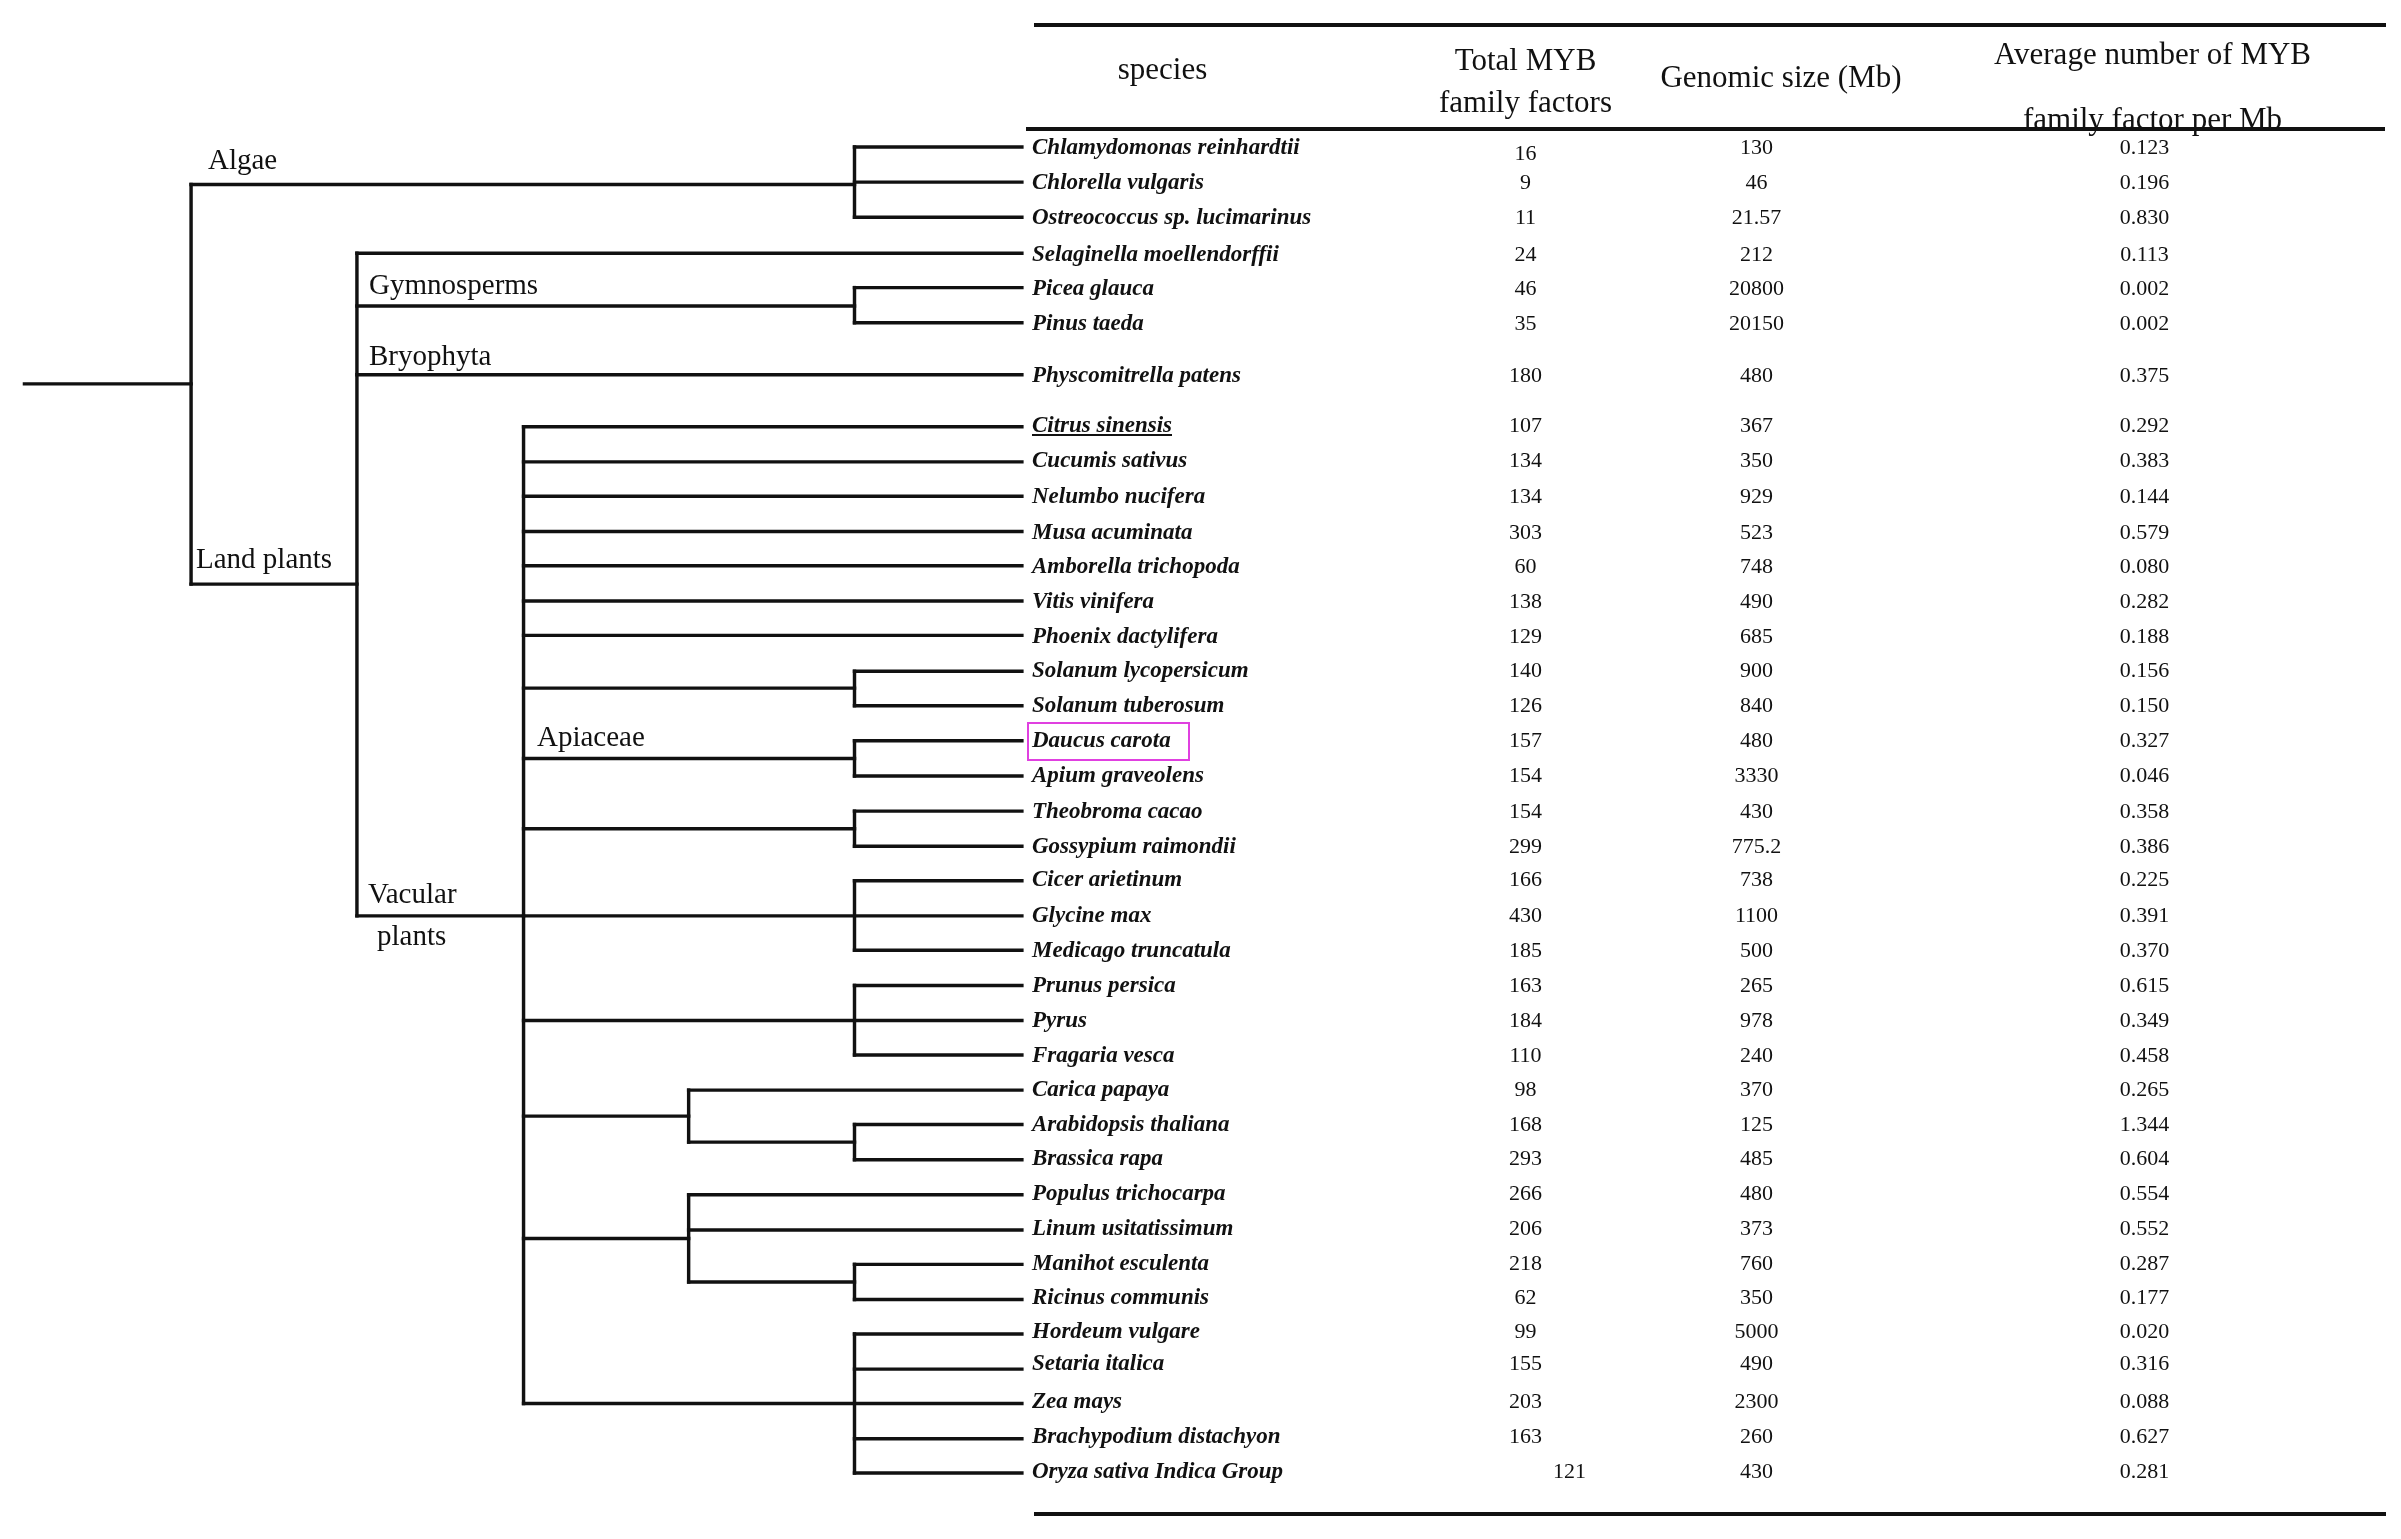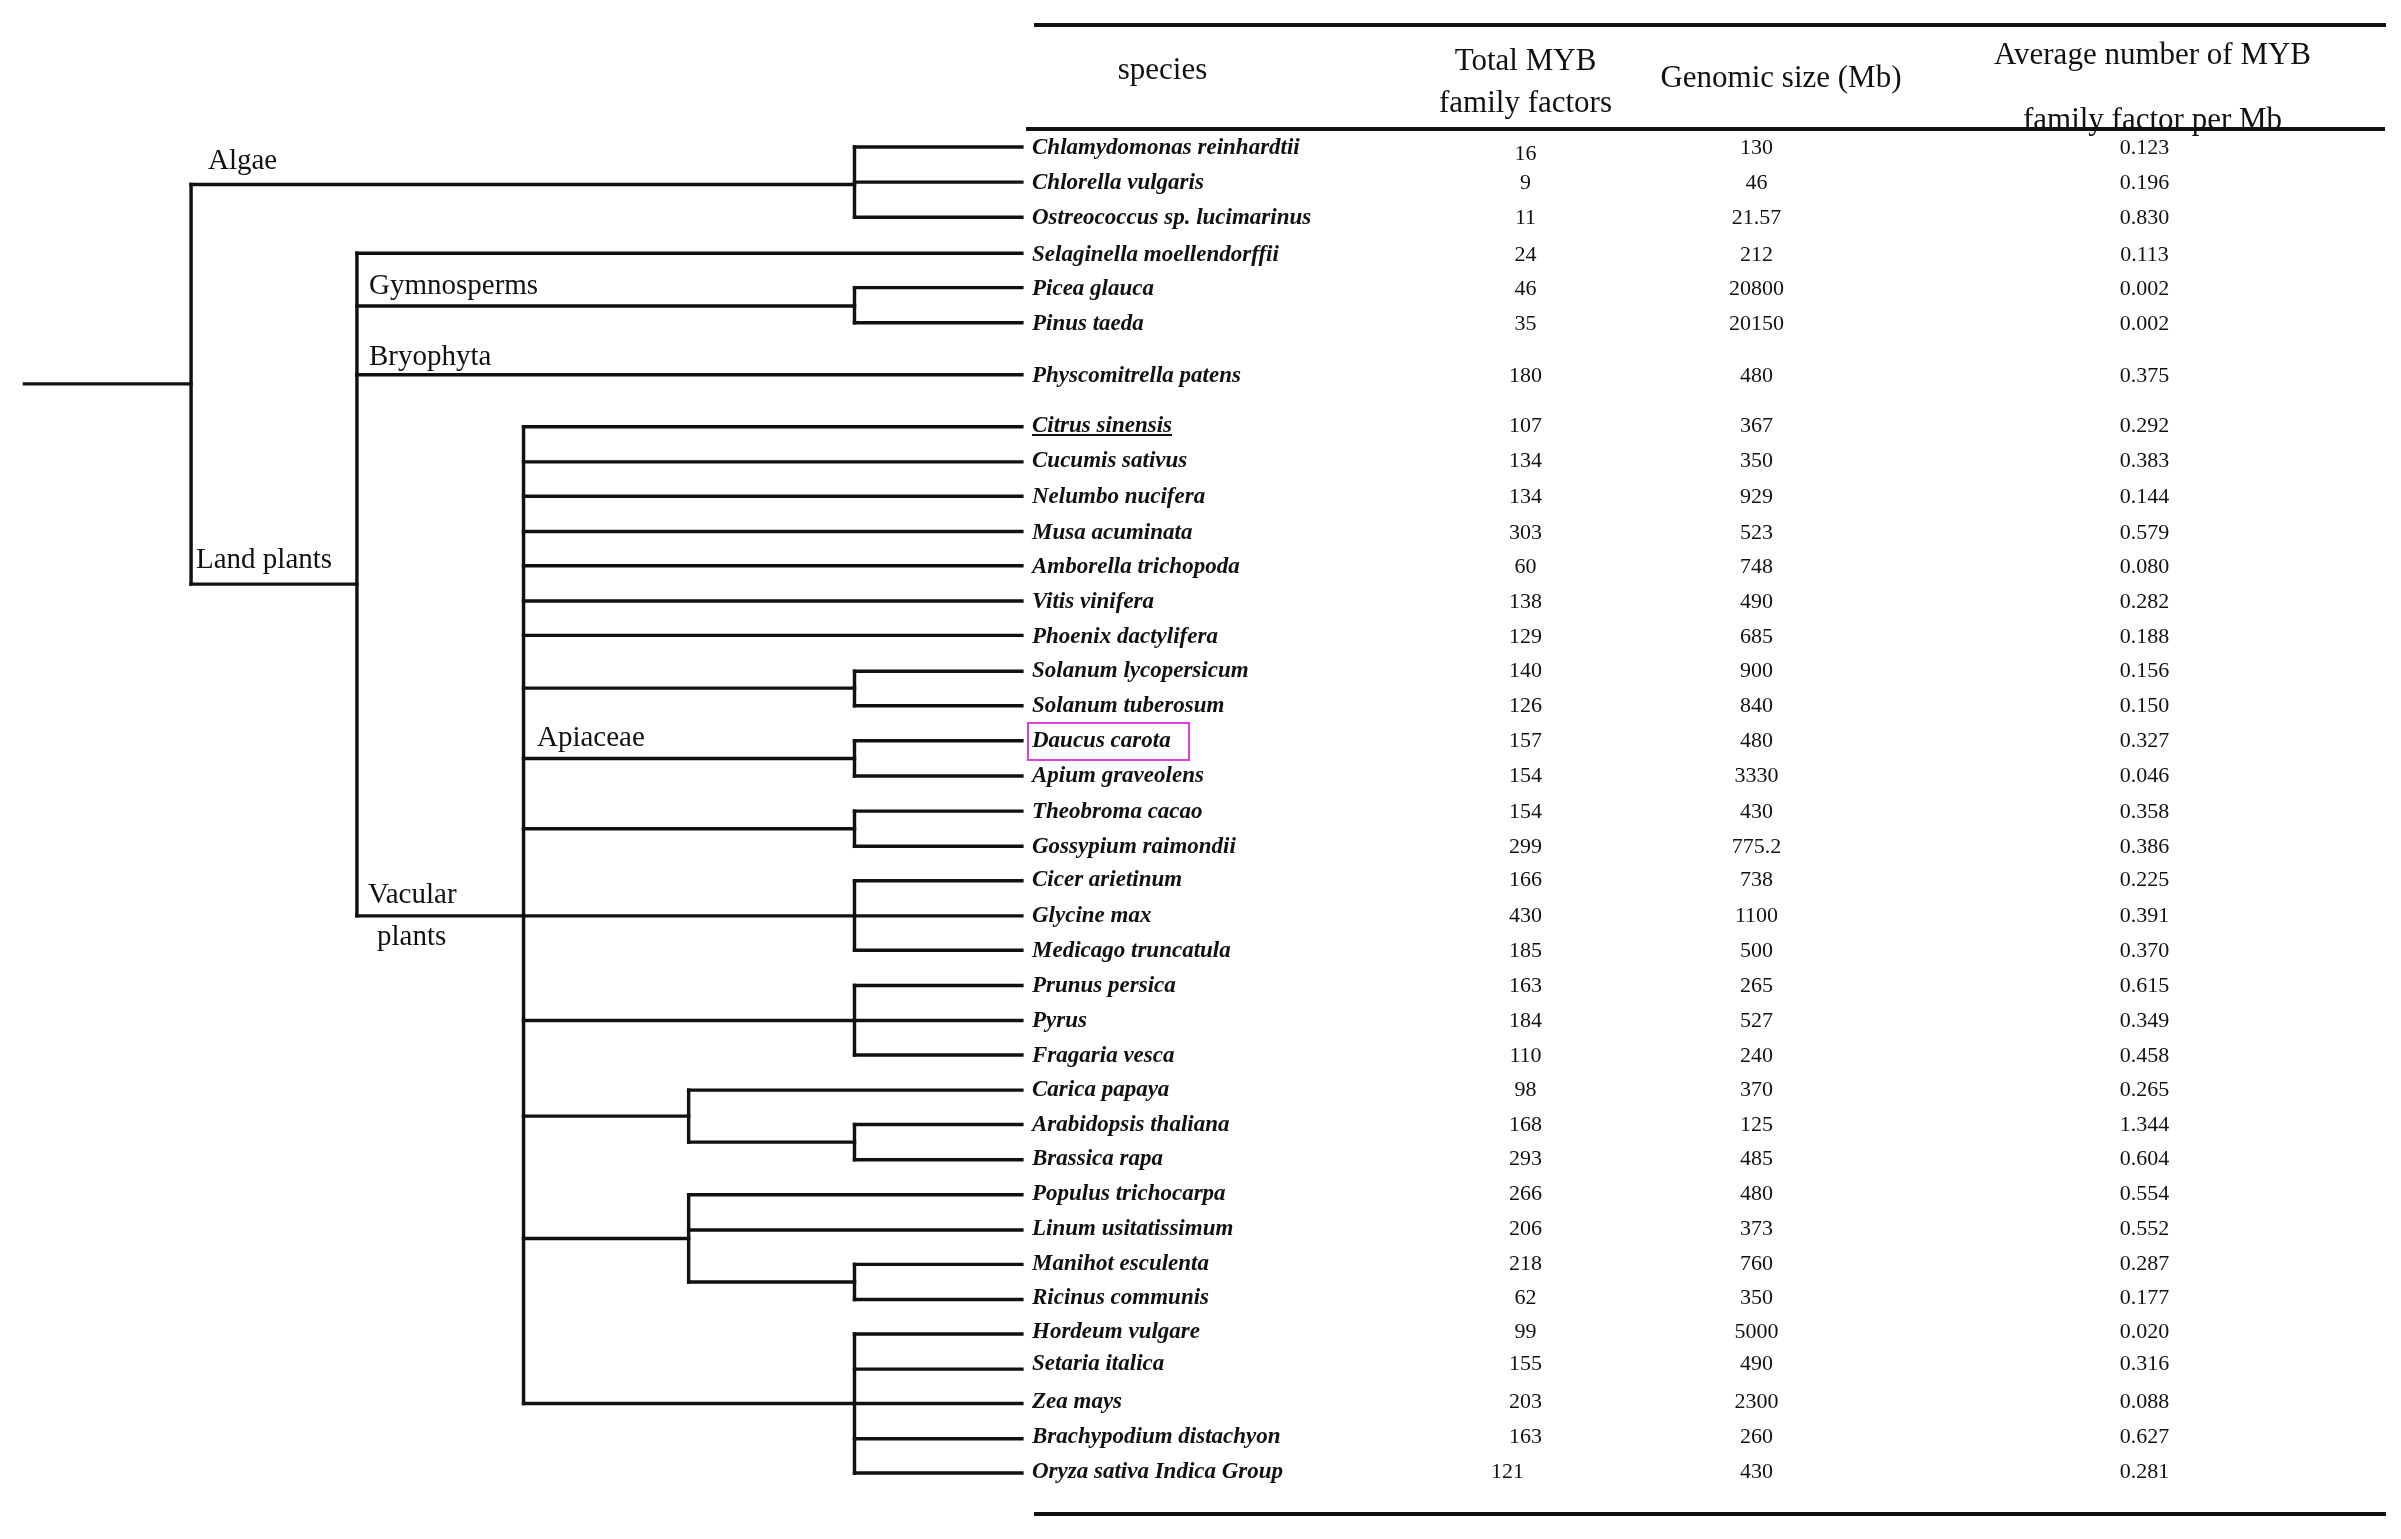--- a/index.html
+++ b/index.html
@@ -213,21 +213,21 @@
     <div class="sp" style="top: 936px;">Medicago truncatula</div>
     <div class="num" style="left: 1449px; top: 936px;">185</div>
     <div class="num" style="left: 1680px; top: 936px;">500</div>
     <div class="num" style="left: 2068px; top: 936px;">0.370</div>
     <div class="sp" style="top: 971px;">Prunus persica</div>
     <div class="num" style="left: 1449px; top: 971px;">163</div>
     <div class="num" style="left: 1680px; top: 971px;">265</div>
     <div class="num" style="left: 2068px; top: 971px;">0.615</div>
     <div class="sp" style="top: 1006px;">Pyrus</div>
     <div class="num" style="left: 1449px; top: 1006px;">184</div>
-    <div class="num" style="left: 1680px; top: 1006px;">527</div>
+    <div class="num" style="left: 1680px; top: 1006px;">978</div>
     <div class="num" style="left: 2068px; top: 1006px;">0.349</div>
     <div class="sp" style="top: 1041px;">Fragaria vesca</div>
     <div class="num" style="left: 1449px; top: 1041px;">110</div>
     <div class="num" style="left: 1680px; top: 1041px;">240</div>
     <div class="num" style="left: 2068px; top: 1041px;">0.458</div>
     <div class="sp" style="top: 1075px;">Carica papaya</div>
     <div class="num" style="left: 1449px; top: 1075px;">98</div>
     <div class="num" style="left: 1680px; top: 1075px;">370</div>
     <div class="num" style="left: 2068px; top: 1075px;">0.265</div>
     <div class="sp" style="top: 1110px;">Arabidopsis thaliana</div>
@@ -264,17 +264,17 @@
     <div class="num" style="left: 2068px; top: 1349px;">0.316</div>
     <div class="sp" style="top: 1387px;">Zea mays</div>
     <div class="num" style="left: 1449px; top: 1387px;">203</div>
     <div class="num" style="left: 1680px; top: 1387px;">2300</div>
     <div class="num" style="left: 2068px; top: 1387px;">0.088</div>
     <div class="sp" style="top: 1422px;">Brachypodium distachyon</div>
     <div class="num" style="left: 1449px; top: 1422px;">163</div>
     <div class="num" style="left: 1680px; top: 1422px;">260</div>
     <div class="num" style="left: 2068px; top: 1422px;">0.627</div>
     <div class="sp" style="top: 1457px;">Oryza sativa Indica Group</div>
-    <div class="num" style="left: 1431px; top: 1457px;">121</div>
+    <div class="num" style="left: 1493px; top: 1457px;">121</div>
     <div class="num" style="left: 1680px; top: 1457px;">430</div>
     <div class="num" style="left: 2068px; top: 1457px;">0.281</div>
   </div>
 
 
 </body></html>

